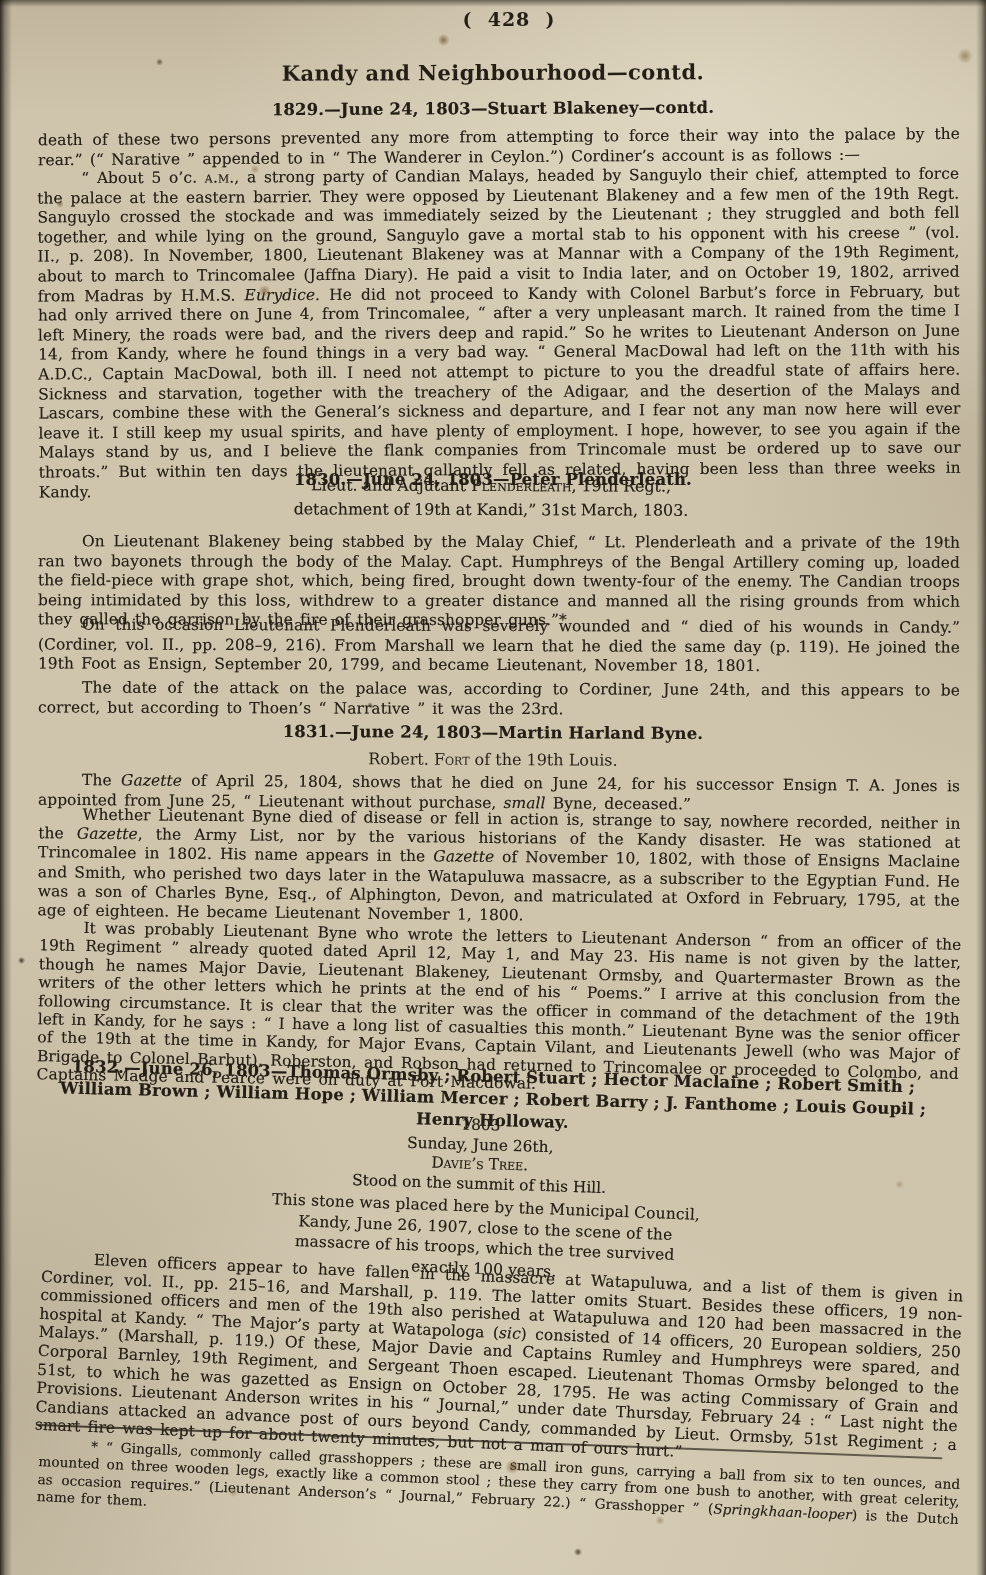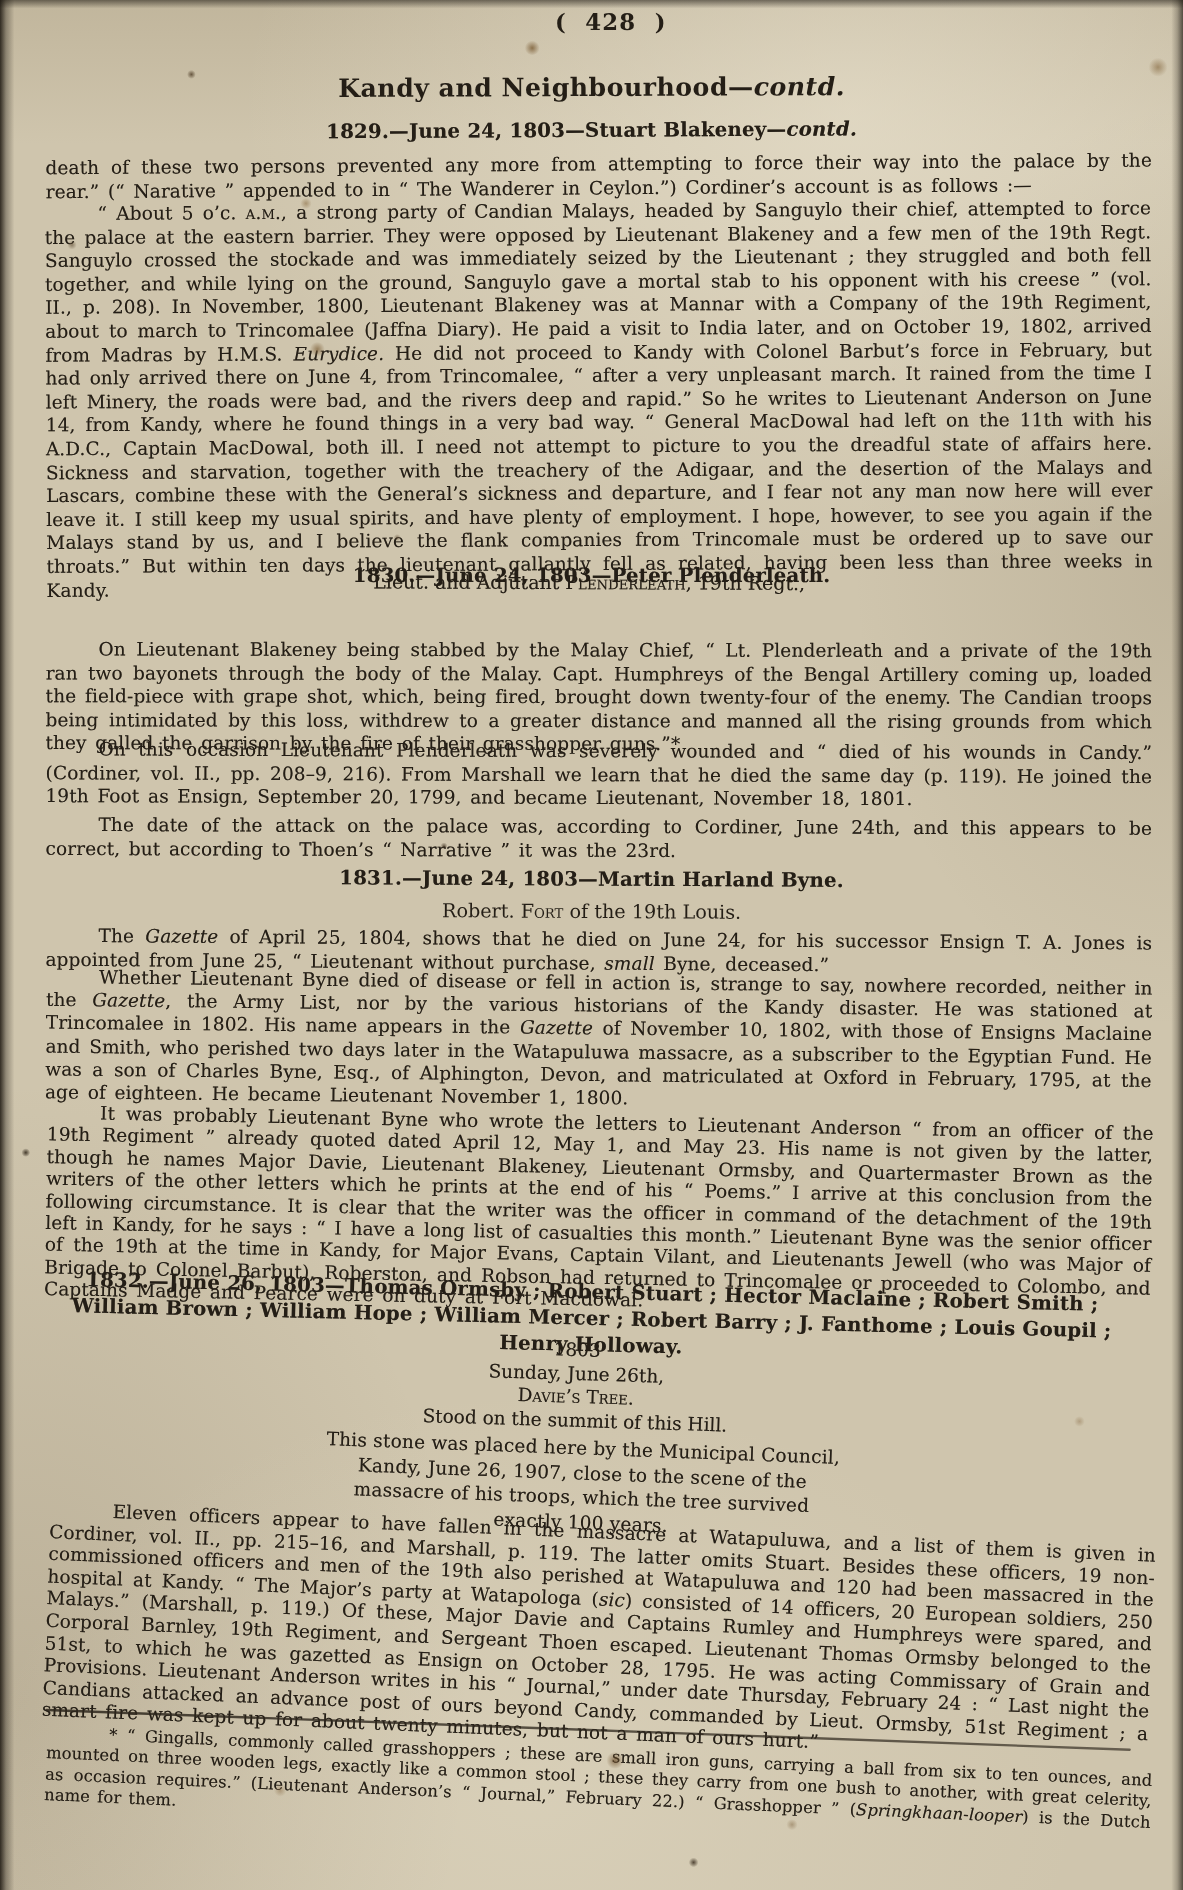--- a/index.html
+++ b/index.html
@@ -30,21 +30,21 @@
   .ded { top:474px; left:245px; width:400px; text-align:center; font-size:15.8px; line-height:23.5px; transform:rotate(0.2deg);margin-left:46px; }
   .sub-head { left:0; width:100%; text-align:center; font-size:16px; }
   .mono-line { text-shadow:0 0 0.5px rgba(40,32,22,0.5); }
   .monument { top:1116px; left:330px; width:300px; text-align:center; font-size:15.4px; line-height:19.5px; transform:rotate(1.8deg); text-shadow:0 0 0.5px rgba(40,32,22,0.5); }
   .stone { top:1197px; left:255px; width:460px; text-align:center; font-size:15.4px; line-height:20.5px; letter-spacing:0.2px; transform:rotate(2.1deg); text-shadow:0 0 0.5px rgba(40,32,22,0.5); }
   .final { top:1268px; line-height:18.6px; transform:rotate(2.4deg); text-indent:52px; }
   .rule { top:1424px; left:38px; width:905px; height:2px; background:linear-gradient(90deg, rgba(45,38,28,0.85), rgba(45,38,28,0.65)); transform:rotate(2.1deg); transform-origin:left center; border-radius:1px; }
   .footnote { top:1436px; font-size:13.6px; line-height:17.3px; transform:rotate(2.5deg); transform-origin:left center; text-indent:52px; word-spacing:1.6px; }
   .seg-b  { font-weight:bold; }
   .seg-i  { font-style:italic; }
-  .seg-bi { font-weight:bold; font-style:italic; }
+  .seg-bi { font-weight:bold; }
   .seg-sc { font-variant:small-caps; }
   .edge { position:absolute; pointer-events:none; }
   .edge-left  { left:0; top:0; width:12px; height:100%; background:linear-gradient(90deg, rgba(28,23,16,0.88) 0px, rgba(28,23,16,0.35) 5px, rgba(28,23,16,0) 12px); }
   .edge-right { right:0; top:0; width:10px; height:100%; background:linear-gradient(270deg, rgba(28,23,16,0.7) 0px, rgba(28,23,16,0.25) 5px, rgba(28,23,16,0) 10px); }
   .edge-top   { left:0; top:0; width:100%; height:8px; background:linear-gradient(180deg, rgba(28,23,16,0.55) 0px, rgba(28,23,16,0) 7px); }
   .stain { position:absolute; border-radius:50%; pointer-events:none; }
 </style>
 </head>
 <body>
 
@@ -54,20 +54,21 @@
 
   <h1 class="blk title"><span class="seg-b">Kandy and Neighbourhood</span><span class="seg-b">—</span><span class="seg-bi">contd.</span></h1>
 
   <h2 class="blk sec-head" style="top:99px; transform:rotate(-0.3deg);"><span>1829.—June 24, 1803—</span><span class="seg-b">Stuart Blakeney</span><span>—</span><span class="seg-bi">contd.</span></h2>
   <p class="blk p" style="top:128px; transform:rotate(-0.4deg);"><span>death of these two persons prevented any more from attempting to force their way into the palace by the rear.” (“ Narative ” appended to in “ The Wanderer in Ceylon.”)  Cordiner’s account is as follows :—</span></p>
   <p class="blk p indent" style="top:167px; transform:rotate(-0.3deg);"><span>“ About 5 o’c. </span><span class="seg-sc">a.m.</span><span>, a strong party of Candian Malays, headed by Sanguylo their chief, attempted to force the palace at the eastern barrier.  They were opposed by Lieutenant Blakeney and a few men of the 19th Regt.  Sanguylo crossed the stockade and was immediately seized by the Lieutenant ; they struggled and both fell together, and while lying on the ground, Sanguylo gave a mortal stab to his opponent with his creese ” (vol. II., p. 208).  In November, 1800, Lieutenant Blakeney was at Mannar with a Company of the 19th Regiment, about to march to Trincomalee (Jaffna Diary).  He paid a visit to India later, and on October 19, 1802, arrived from Madras by H.M.S. </span><span class="seg-i">Eurydice.</span><span>  He did not proceed to Kandy with Colonel Barbut’s force in February, but had only arrived there on June 4, from Trincomalee, “ after a very unpleasant march.  It rained from the time I left Minery, the roads were bad, and the rivers deep and rapid.”  So he writes to Lieutenant Anderson on June 14, from Kandy, where he found things in a very bad way.  “ General MacDowal had left on the 11th with his A.D.C., Captain MacDowal, both ill.  I need not attempt to picture to you the dreadful state of affairs here.  Sickness and starvation, together with the treachery of the Adigaar, and the desertion of the Malays and Lascars, combine these with the General’s sickness and departure, and I fear not any man now here will ever leave it.  I still keep my usual spirits, and have plenty of employment.  I hope, however, to see you again if the Malays stand by us, and I believe the flank companies from Trincomale must be ordered up to save our throats.”  But within ten days the lieutenant gallantly fell as related, having been less than three weeks in Kandy.</span></p>
 
   <h2 class="blk sec-head" style="top:470px;"><span>1830.—June 24, 1803—</span><span class="seg-b">Peter Plenderleath.</span></h2>
   <div class="blk ded">
     <div class="mono-line"><span>Lieut. and Adjutant </span><span class="seg-sc">Plenderleath</span><span>, 19th Regt.,</span></div>
+    <div class="mono-line"><span>detachment of 19th at Kandi,” 31st March, 1803.</span></div>
   </div>
   <p class="blk p indent" style="top:533px; transform:rotate(0.1deg);"><span>On Lieutenant Blakeney being stabbed by the Malay Chief, “ Lt. Plenderleath and a private of the 19th ran two bayonets through the body of the Malay.  Capt. Humphreys of the Bengal Artillery coming up, loaded the field-piece with grape shot, which, being fired, brought down twenty-four of the enemy.  The Candian troops being intimidated by this loss, withdrew to a greater distance and manned all the rising grounds from which they galled the garrison by the fire of their grasshopper guns.”*</span></p>
   <p class="blk p indent" style="top:617px; transform:rotate(0.2deg);"><span>On this occasion Lieutenant Plenderleath was severely wounded and “ died of his wounds in Candy.” (Cordiner, vol. II., pp. 208–9, 216).  From Marshall we learn that he died the same day (p. 119).  He joined the 19th Foot as Ensign, September 20, 1799, and became Lieutenant, November 18, 1801.</span></p>
   <p class="blk p indent" style="top:680px; transform:rotate(0.2deg);"><span>The date of the attack on the palace was, according to Cordiner, June 24th, and this appears to be correct, but according to Thoen’s “ Narrative ” it was the 23rd.</span></p>
 
   <h2 class="blk sec-head" style="top:723px; transform:rotate(0.3deg);"><span>1831.—June 24, 1803—</span><span class="seg-b">Martin Harland Byne.</span></h2>
   <div class="blk sub-head" style="top:750px; transform:rotate(0.3deg);"><span>Robert. </span><span class="seg-sc">Fort</span><span> of the 19th Louis.</span></div>
   <p class="blk p indent" style="top:774px; transform:rotate(0.4deg);"><span>The </span><span class="seg-i">Gazette</span><span> of April 25, 1804, shows that he died on June 24, for his successor Ensign T. A. Jones is appointed from June 25, “ Lieutenant without purchase, </span><span class="seg-i">small</span><span> Byne, deceased.”</span></p>
   <p class="blk p indent" style="top:810px; line-height:19.2px; transform:rotate(0.6deg);"><span>Whether Lieutenant Byne died of disease or fell in action is, strange to say, nowhere recorded, neither in the </span><span class="seg-i">Gazette</span><span>, the Army List, nor by the various historians of the Kandy disaster.  He was stationed at Trincomalee in 1802. His name appears in the </span><span class="seg-i">Gazette</span><span> of November 10, 1802, with those of Ensigns Maclaine and Smith, who perished two days later in the Watapuluwa massacre, as a subscriber to the Egyptian Fund.  He was a son of Charles Byne, Esq., of Alphington, Devon, and matriculated at Oxford in February, 1795, at the age of eighteen.  He became Lieutenant November 1, 1800.</span></p>
   <p class="blk p indent" style="top:927px; line-height:18.4px; transform:rotate(1.1deg);"><span>It was probably Lieutenant Byne who wrote the letters to Lieutenant Anderson “ from an officer of the 19th Regiment ” already quoted dated April 12, May 1, and May 23.  His name is not given by the latter, though he names Major Davie, Lieutenant Blakeney, Lieutenant Ormsby, and Quartermaster Brown as the writers of the other letters which he prints at the end of his “ Poems.”  I arrive at this conclusion from the following circumstance.  It is clear that the writer was the officer in command of the detachment of the 19th left in Kandy, for he says : “ I have a long list of casualties this month.”  Lieutenant Byne was the senior officer of the 19th at the time in Kandy, for Major Evans, Captain Vilant, and Lieutenants Jewell (who was Major of Brigade to Colonel Barbut), Roberston, and Robson had returned to Trincomalee or proceeded to Colombo, and Captains Madge and Pearce were on duty at Fort Macdowal.</span></p>

